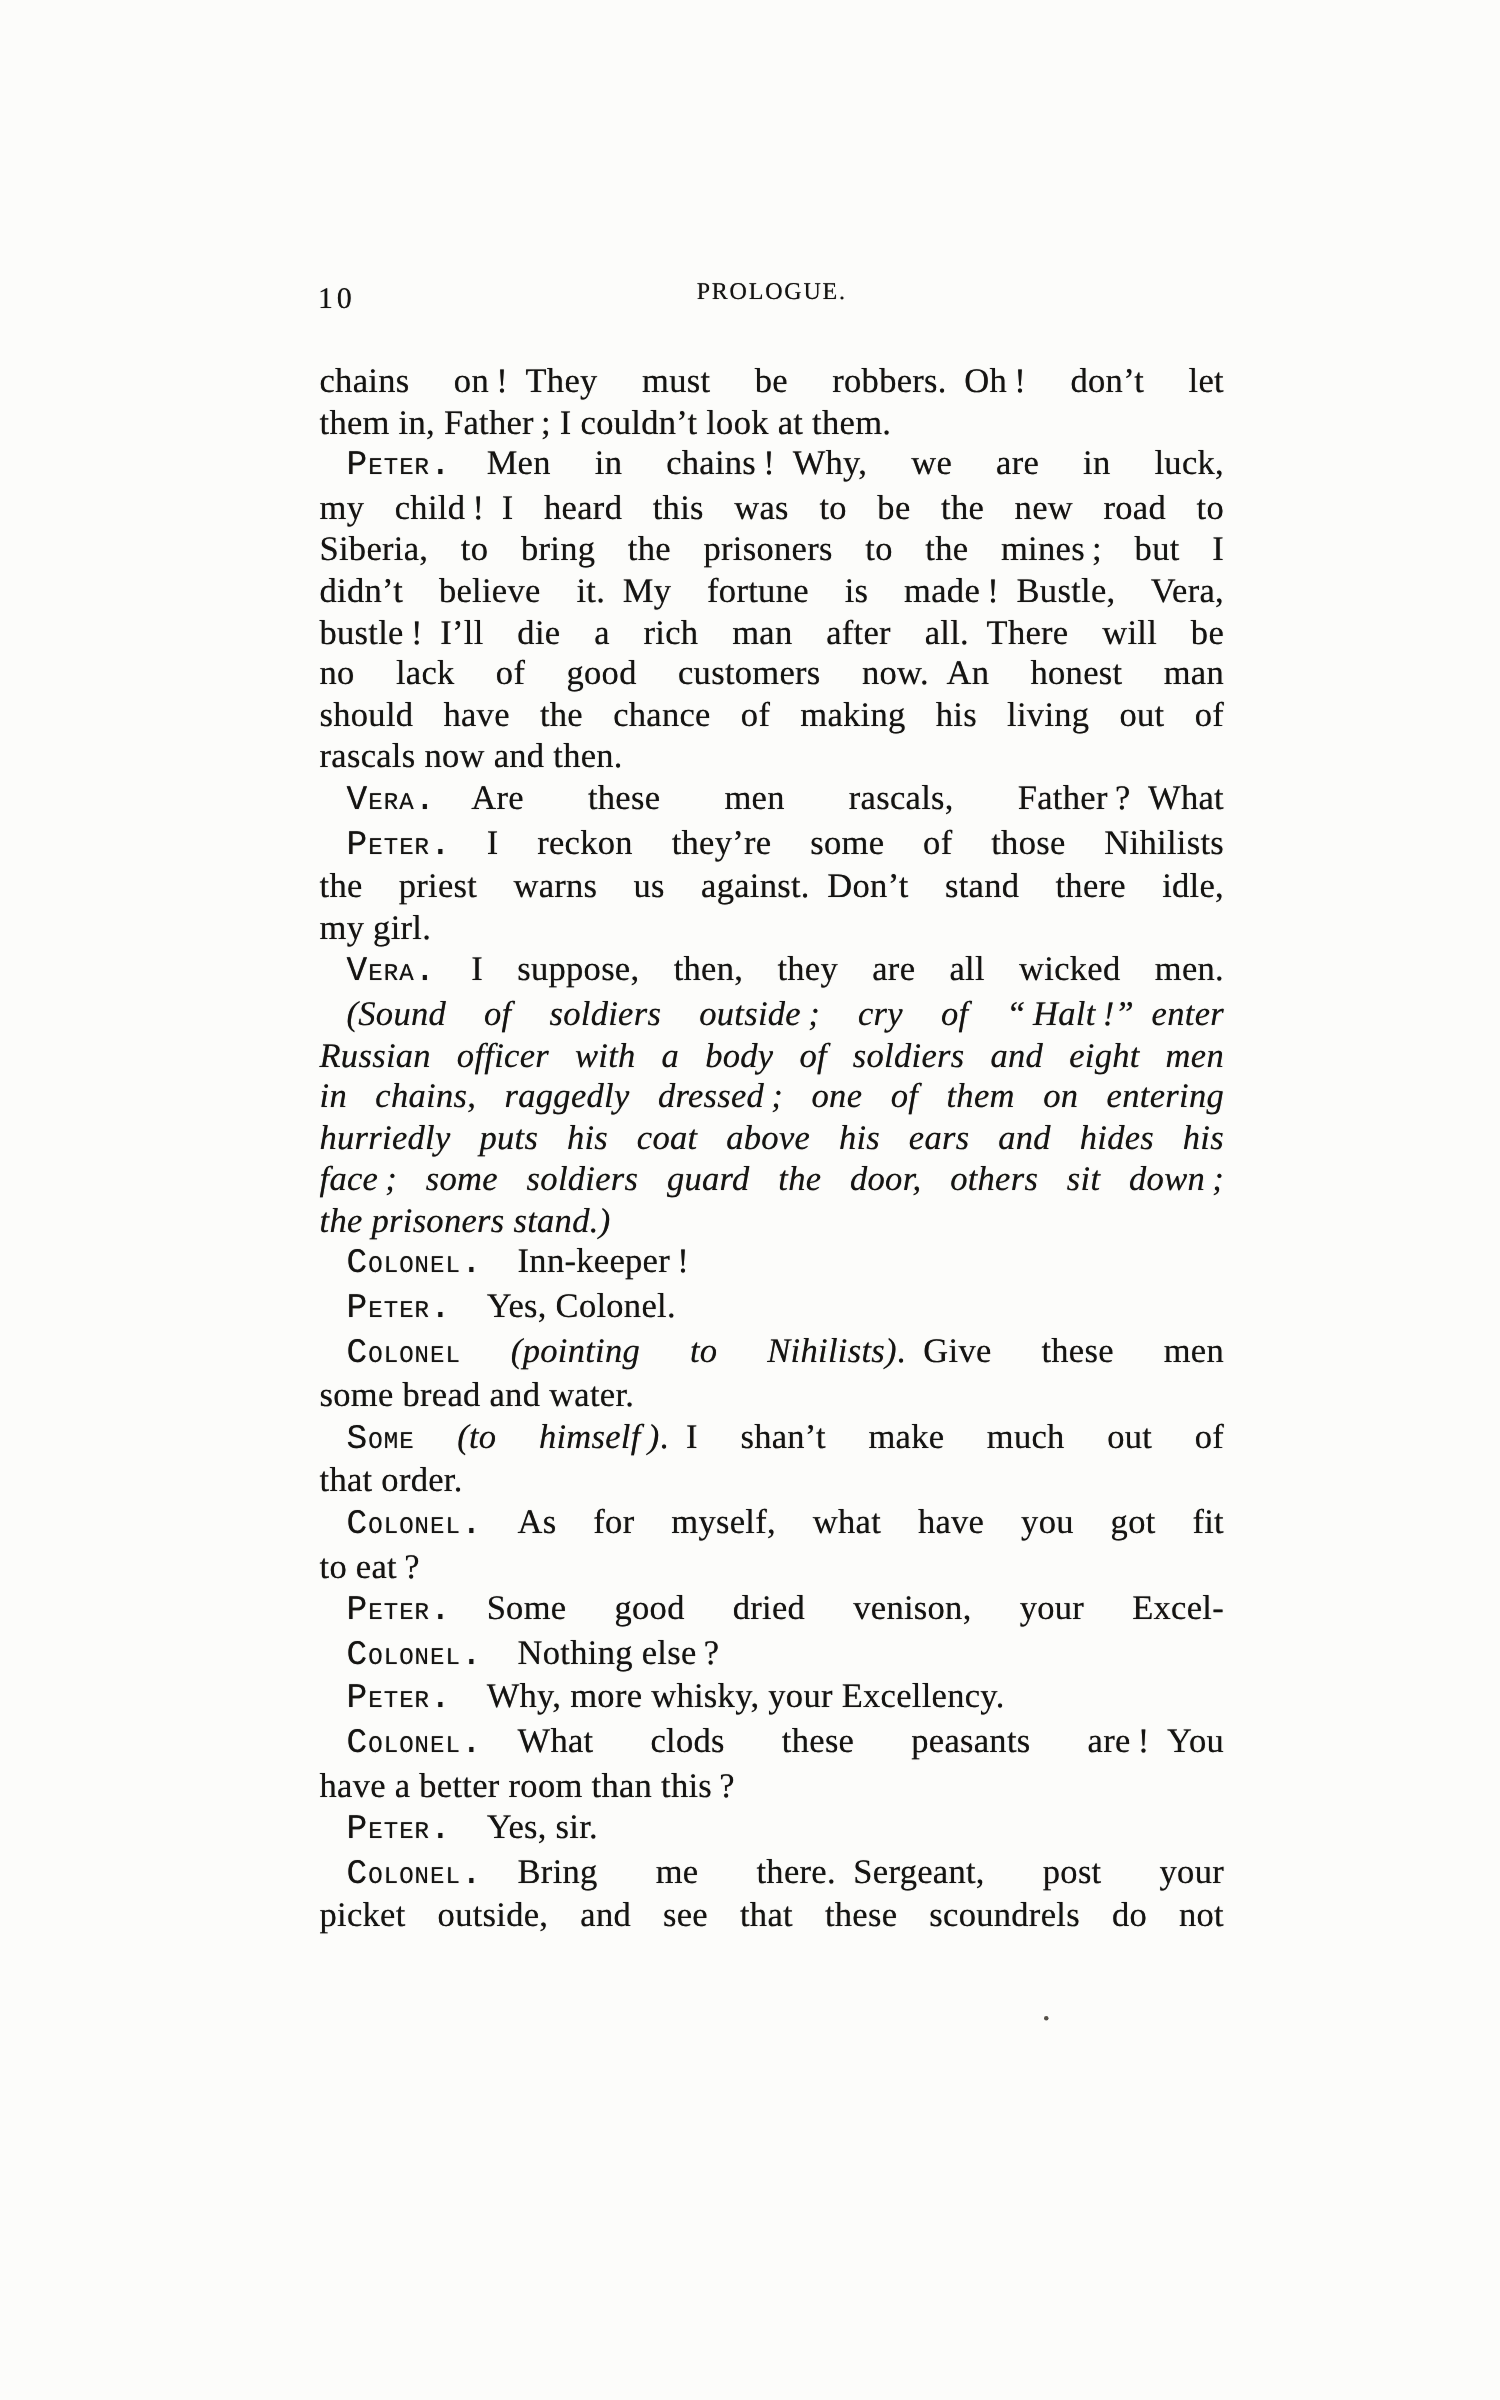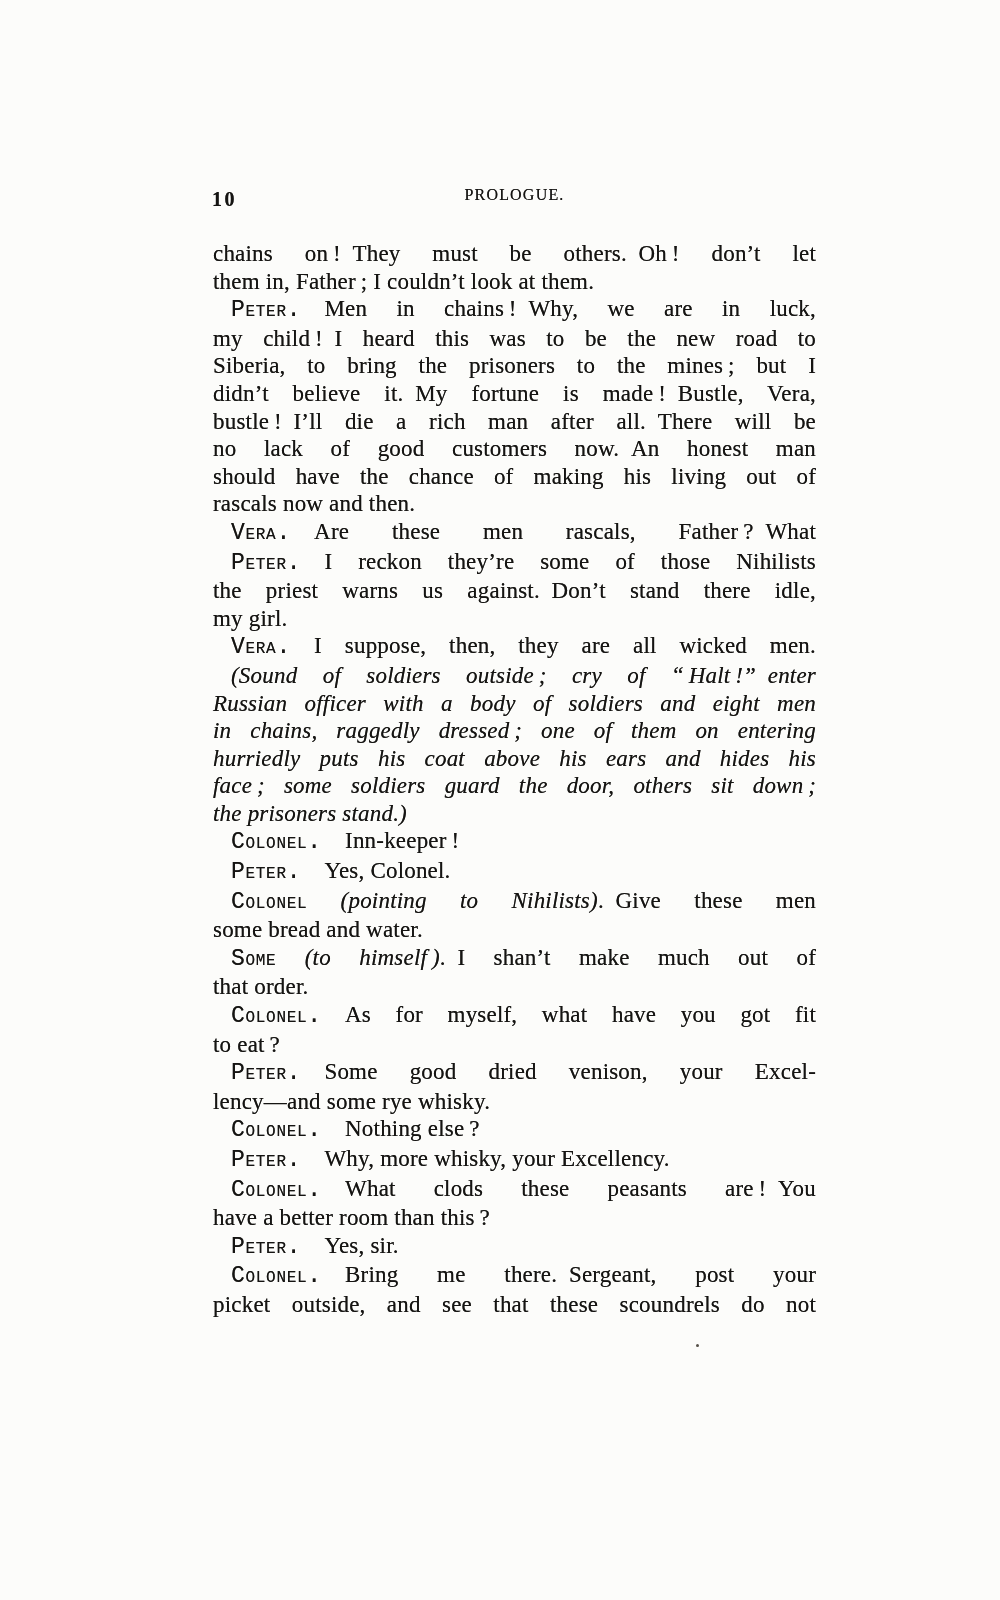--- a/index.html
+++ b/index.html
@@ -18,21 +18,21 @@
   }
   .ink {
     text-shadow: 0 0 0.5px rgba(20,19,17,0.72);
   }
   .page-number {
     position: absolute;
     left: 212px;
     top: 188px;
     font-size: 20px;
     letter-spacing: 2.5px;
-    font-weight: bold;
+    font-weight: normal;
   }
   .running-header {
     position: absolute;
     left: 213px;
     top: 186px;
     width: 603px;
     text-align: center;
     font-size: 16px;
     letter-spacing: 1.2px;
   }
@@ -73,21 +73,21 @@
     background: #555048;
   }
 </style>
 </head>
 <body>
 
 <div class="screen">
   <div class="page-number ink">10</div>
   <div class="running-header ink">PROLOGUE.</div>
   <div class="page-text ink">
-      <div class="ln j"><span class="n">chains on ! They must be others. Oh ! don’t let</span></div>
+      <div class="ln j"><span class="n">chains on ! They must be robbers. Oh ! don’t let</span></div>
       <div class="ln"><span class="n">them in, Father ; I couldn’t look at them.</span></div>
       <div class="ln j ind"><span class="sc">Peter.</span><span class="n"> Men in chains ! Why, we are in luck,</span></div>
       <div class="ln j"><span class="n">my child ! I heard this was to be the new road to</span></div>
       <div class="ln j"><span class="n">Siberia, to bring the prisoners to the mines ; but I</span></div>
       <div class="ln j"><span class="n">didn’t believe it. My fortune is made ! Bustle, Vera,</span></div>
       <div class="ln j"><span class="n">bustle ! I’ll die a rich man after all. There will be</span></div>
       <div class="ln j"><span class="n">no lack of good customers now. An honest man</span></div>
       <div class="ln j"><span class="n">should have the chance of making his living out of</span></div>
       <div class="ln"><span class="n">rascals now and then.</span></div>
       <div class="ln j ind"><span class="sc">Vera.</span><span class="n"> Are these men rascals, Father ? What</span></div>
@@ -103,21 +103,20 @@
       <div class="ln"><span class="i">the prisoners stand.)</span></div>
       <div class="ln ind"><span class="sc">Colonel.</span><span class="n"> Inn-keeper !</span></div>
       <div class="ln ind"><span class="sc">Peter.</span><span class="n"> Yes, Colonel.</span></div>
       <div class="ln j ind"><span class="sc">Colonel</span><span class="n"> </span><span class="i">(pointing to Nihilists)</span><span class="n">. Give these men</span></div>
       <div class="ln"><span class="n">some bread and water.</span></div>
       <div class="ln j ind"><span class="sc">Some</span><span class="n"> </span><span class="i">(to himself )</span><span class="n">. I shan’t make much out of</span></div>
       <div class="ln"><span class="n">that order.</span></div>
       <div class="ln j ind"><span class="sc">Colonel.</span><span class="n"> As for myself, what have you got fit</span></div>
       <div class="ln"><span class="n">to eat ?</span></div>
       <div class="ln j ind"><span class="sc">Peter.</span><span class="n"> Some good dried venison, your Excel-</span></div>
-      <div class="ln"><span class="n">lency—and some rye whisky.</span></div>
       <div class="ln ind"><span class="sc">Colonel.</span><span class="n"> Nothing else ?</span></div>
       <div class="ln ind"><span class="sc">Peter.</span><span class="n"> Why, more whisky, your Excellency.</span></div>
       <div class="ln j ind"><span class="sc">Colonel.</span><span class="n"> What clods these peasants are ! You</span></div>
       <div class="ln"><span class="n">have a better room than this ?</span></div>
       <div class="ln ind"><span class="sc">Peter.</span><span class="n"> Yes, sir.</span></div>
       <div class="ln j ind"><span class="sc">Colonel.</span><span class="n"> Bring me there. Sergeant, post your</span></div>
       <div class="ln j"><span class="n">picket outside, and see that these scoundrels do not</span></div>
     </div>
   <div class="speck"></div>
 </div>

